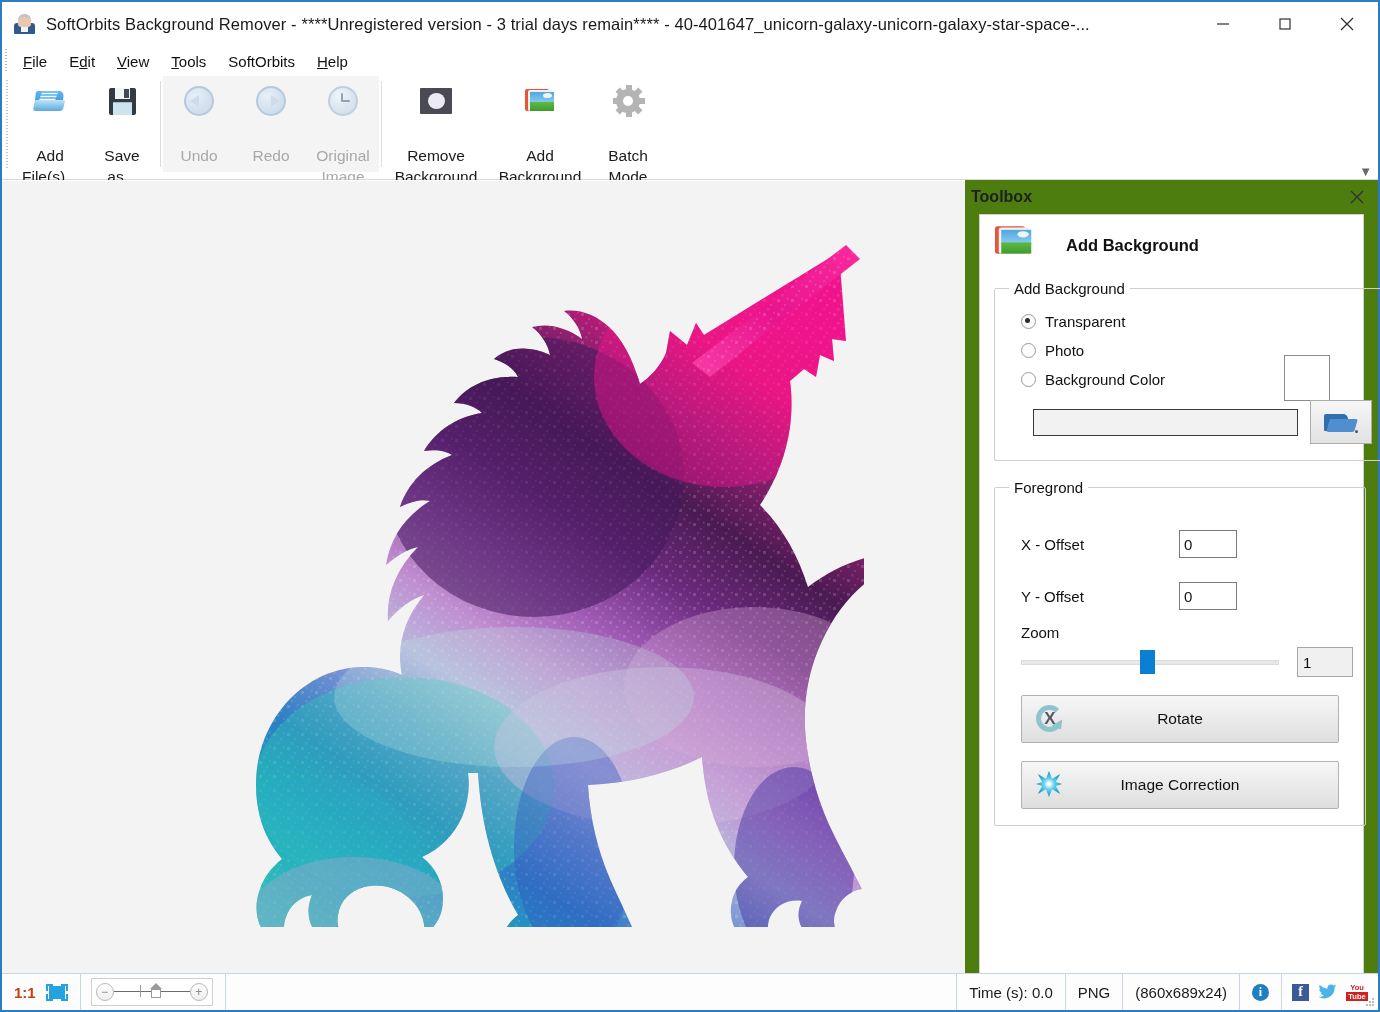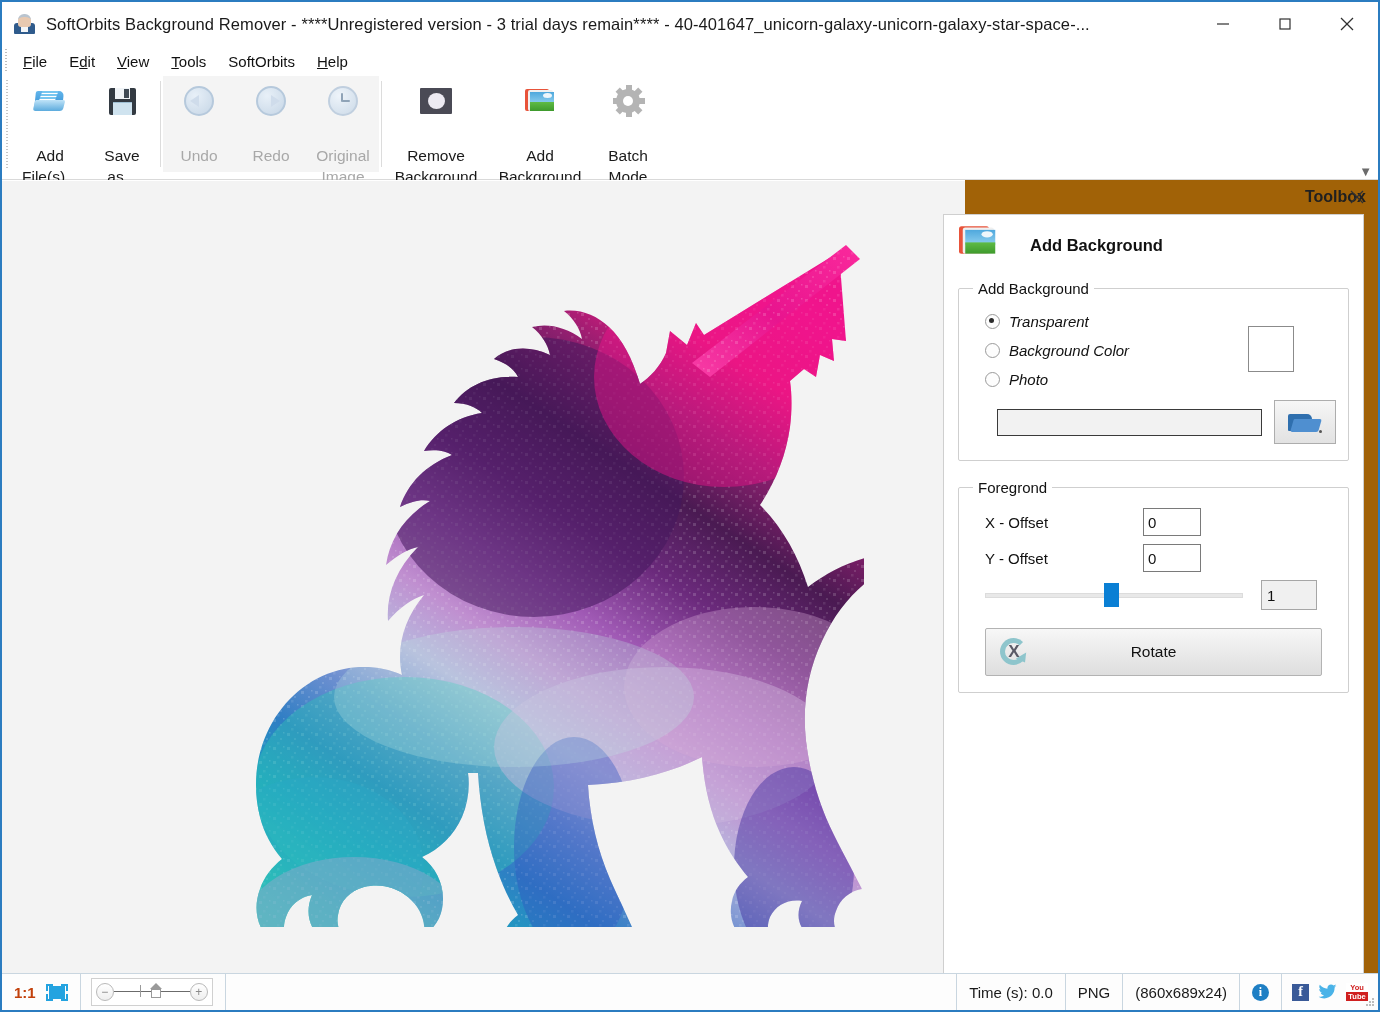--- a/index.html
+++ b/index.html
@@ -328,26 +328,25 @@
     left: 0; top: 0; right: 0; bottom: 0;
     display: flex;
     align-items: center;
     justify-content: center;
   }
   .unicorn-holder svg { display: block; }
 
   
   .toolbox {
     flex: 1 1 auto;
-    background: #a16207;
+    background: #4d7c0f;
     display: flex;
     flex-direction: column;
     min-width: 0;
     position: relative;
-    align-items: flex-end;
   }
   .toolbox-head {
     height: 34px;
     flex: 0 0 34px;
     display: flex;
     align-items: center;
     padding: 0 12px 0 6px;
     position: relative;
   }
   .toolbox-title {
@@ -415,21 +414,20 @@
     content: "";
     position: absolute;
     left: 3px; top: 3px;
     width: 5px; height: 5px;
     border-radius: 50%;
     background: #2b2b2b;
   }
   .radio-label {
     font-size: 15px;
     color: #111111;
-    font-style: italic;
   }
   .color-swatch {
     position: absolute;
     right: 42px; top: -16px;
     width: 44px; height: 44px;
     border: 1px solid #8b8b8b;
     background: #ffffff;
     cursor: default;
   }
   .photo-row {
@@ -467,21 +465,21 @@
     transform: skewX(-16deg);
   }
   .ico-openfolder .dot {
     position: absolute; right: 0px; bottom: 1px; width: 3px; height: 3px;
     background: #555; border-radius: 50%;
   }
 
   .field-row {
     display: flex;
     align-items: center;
-    margin: 2px 0 8px 14px;
+    margin: 24px 0 8px 14px;
   }
   .field-label {
     font-size: 15px;
     color: #111111;
     width: 158px;
   }
   .num-input {
     width: 58px; height: 28px;
     border: 1px solid #7a7a7a;
     background: #ffffff;
@@ -1046,27 +1044,27 @@
         <fieldset class="grp">
           <legend>Add Background</legend>
 
           <div class="radio-row">
             <div class="radio checked"></div>
             <div class="radio-label">Transparent</div>
           </div>
 
           <div class="radio-row">
             <div class="radio"></div>
+            <div class="radio-label">Photo</div>
+          </div>
+
+          <div class="radio-row">
+            <div class="radio"></div>
             <div class="radio-label">Background Color</div>
             <div class="color-swatch"></div>
-          </div>
-
-          <div class="radio-row">
-            <div class="radio"></div>
-            <div class="radio-label">Photo</div>
           </div>
 
           <div class="photo-row">
             <input class="photo-input" type="text" value="" style="">
             <div class="browse-btn">
               <div class="ico-openfolder">
                 <div class="b"></div>
                   <div class="f"></div>
                   <div class="dot"></div>
               </div>
@@ -1080,40 +1078,49 @@
           <div class="field-row">
             <div class="field-label">X - Offset</div>
             <input class="num-input" type="text" value="0" style="">
           </div>
 
           <div class="field-row">
             <div class="field-label">Y - Offset</div>
             <input class="num-input" type="text" value="0" style="">
           </div>
 
+          <div class="zoom-label">Zoom</div>
 
           <div class="slider-row">
             <div class="slider-track-wrap">
               <div class="slider-track"></div>
               <div class="slider-thumb"></div>
             </div>
             <input class="zoom-num" type="text" value="1" style="">
           </div>
 
           <div class="big-btn">
             <div class="bico">
               <div class="ico-rotate">
                   <div class="ring"></div>
                   <div class="arrow"></div>
                   <div class="x">X</div>
                 </div>
             </div>
             <div class="btxt">Rotate</div>
           </div>
 
+          <div class="big-btn">
+            <div class="bico">
+              <div class="ico-star">
+                  <div class="s"></div>
+                </div>
+            </div>
+            <div class="btxt">Image Correction</div>
+          </div>
         </fieldset>
 
       </div>
     </div>
   </div>
 
   <div class="statusbar">
     <div class="sb-cell">
       <span class="sb-ratio">1:1</span>
       <span class="sb-fit">

